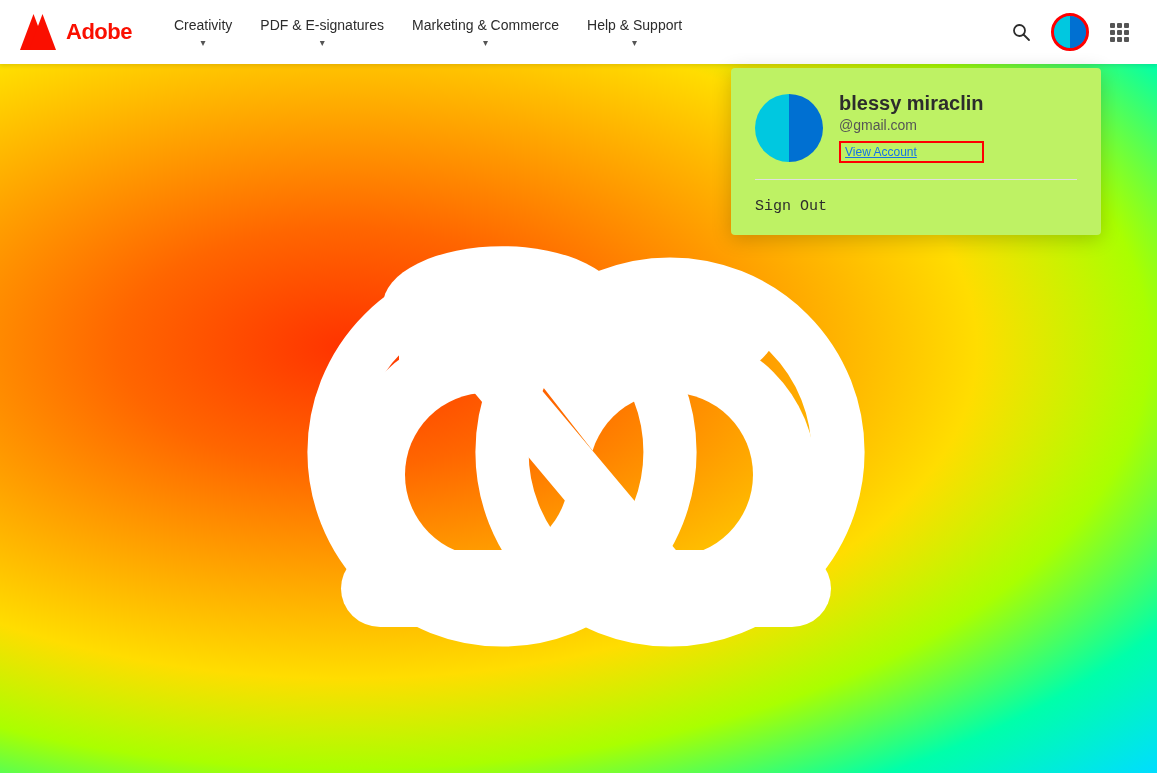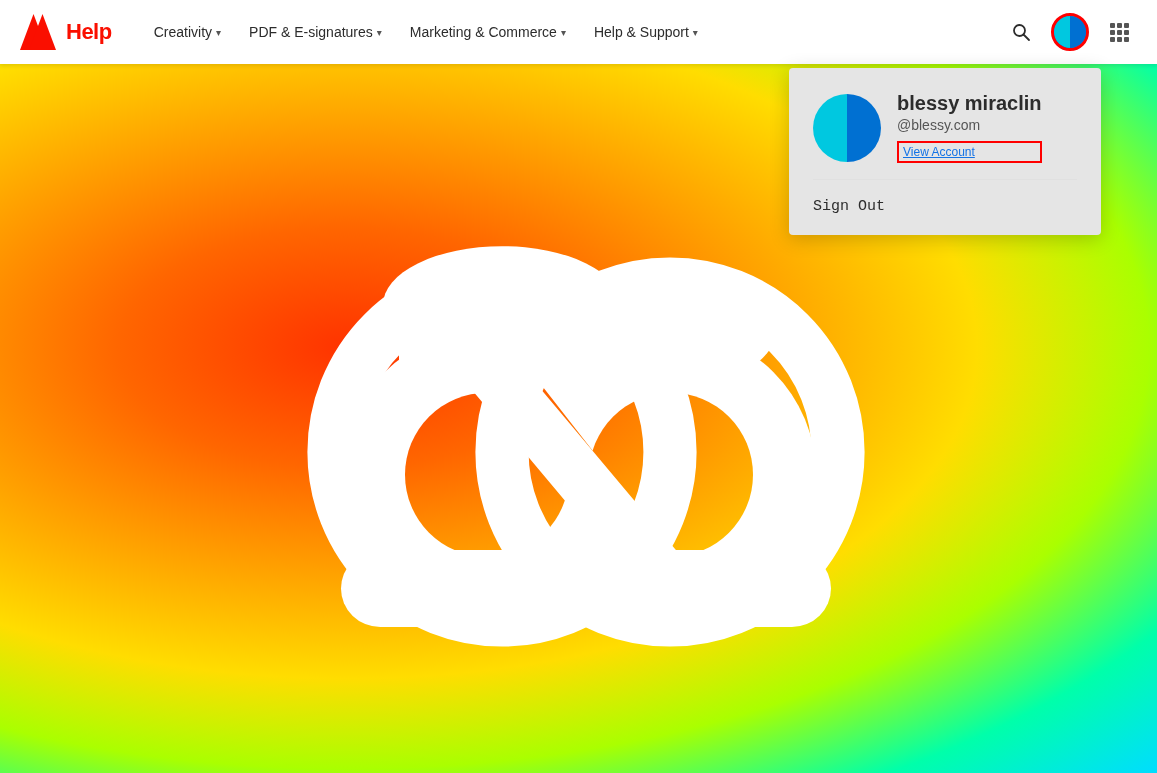--- a/index.html
+++ b/index.html
@@ -42,20 +42,21 @@
     .nav-item {
       display: flex;
       align-items: center;
       gap: 4px;
       padding: 8px 12px;
       font-size: 14px;
       color: #2c2c2c;
       cursor: pointer;
       border-radius: 4px;
       white-space: nowrap;
+      flex-direction: column;
     }
     .chevron {
       font-size: 10px;
       color: #555;
     }
     .nav-actions {
       display: flex;
       align-items: center;
       gap: 12px;
     }
@@ -108,22 +109,22 @@
       height: 5px;
       background: #555;
       border-radius: 1px;
     }
 
     
     .account-dropdown {
       position: absolute;
       top: 68px;
       right: 56px;
-      width: 312px;
-      background: #e5e5e5;
+      width: 370px;
+      background: #bef264;
       box-shadow: 0 4px 20px rgba(0,0,0,0.2);
       border-radius: 4px;
       z-index: 200;
     }
     .account-info {
       display: flex;
       align-items: center;
       gap: 16px;
       padding: 24px 24px 16px 24px;
     }
@@ -198,21 +199,21 @@
   </style>
 </head>
 <body>
 
 <nav class="navbar">
   <a class="navbar-logo" href="#">
     <svg class="adobe-icon" viewBox="0 0 36 36" xmlns="http://www.w3.org/2000/svg">
       <polygon points="0,36 13.5,0 27,36" fill="#fa0f00"></polygon>
       <polygon points="9,36 22.5,0 36,36" fill="#fa0f00"></polygon>
     </svg>
-    <span class="adobe-text">Help</span>
+    <span class="adobe-text">Adobe</span>
   </a>
 
   <div class="nav-links">
     <div class="nav-item">
       <span>Creativity</span>
       <span class="chevron">▾</span>
     </div>
     <div class="nav-item">
       <span>PDF &amp; E-signatures</span>
       <span class="chevron">▾</span>
@@ -253,21 +254,21 @@
       </div>
     </div>
   </div>
 </nav>
 
 <div class="account-dropdown">
   <div class="account-info">
     <div class="account-avatar"></div>
     <div class="account-details">
       <span class="account-name">blessy miraclin</span>
-      <span class="account-email">@blessy.com</span>
+      <span class="account-email">@gmail.com</span>
       <a class="view-account-link" href="#">View Account</a>
     </div>
   </div>
   <div class="dropdown-divider"></div>
   <div class="sign-out-row">
     <button class="sign-out-btn">Sign Out</button>
   </div>
 </div>
 
 <div class="hero-bg">

